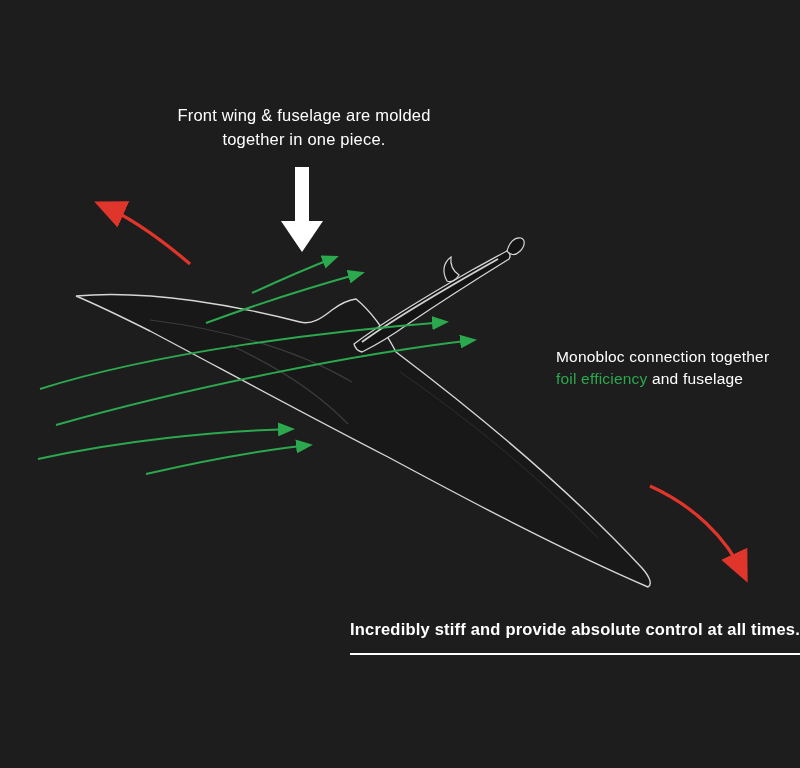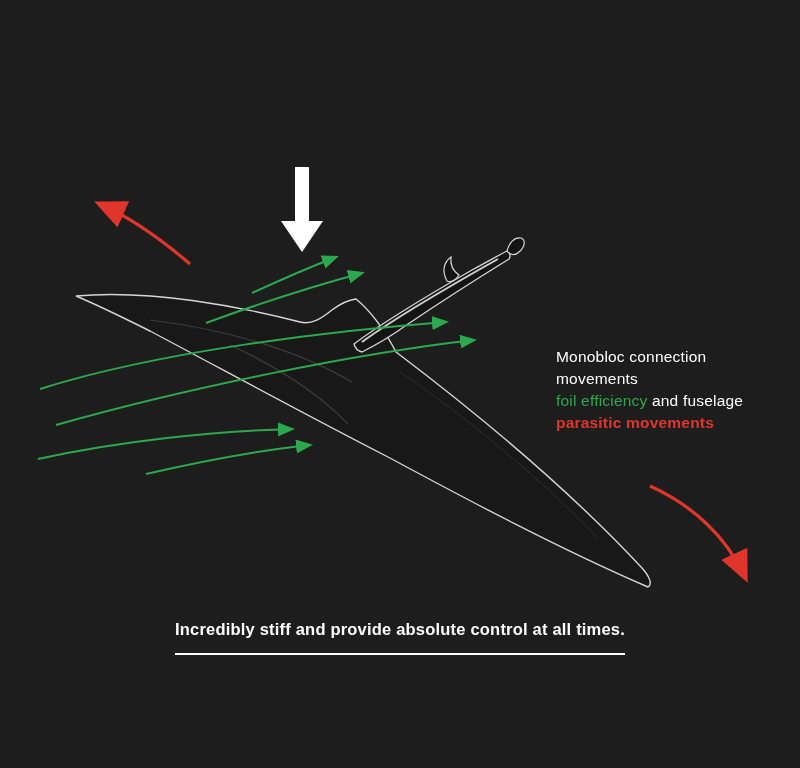--- a/index.html
+++ b/index.html
@@ -43,21 +43,21 @@
     line-height: 22px;
     letter-spacing: 0.2px;
   }
   .caption-side .green { color: #2ca84e; font-weight: normal; }
   .caption-side .red   { color: #e0352b; font-weight: bold; }
   .caption-bottom {
     position: absolute;
     left: 0;
     top: 620px;
     width: 800px;
-    text-align: center;
+    text-align: right;
   }
   .caption-bottom .underlined {
     display: inline-block;
     color: #ffffff;
     font-weight: bold;
     font-size: 16.5px;
     letter-spacing: 0.2px;
     padding-bottom: 14px;
     border-bottom: 2px solid #ffffff;
   }
@@ -117,24 +117,27 @@
       <path d="M 38 459 C 120 441, 215 431, 292 429" marker-end="url(#gh)" stroke="#2ca84e"></path>
       <path d="M 146 474 C 212 459, 262 450, 310 445" marker-end="url(#gh)" stroke="#2ca84e"></path>
     </g>
 
     <path d="M 190 264 C 162 240, 134 219, 100 204" fill="none" stroke="#e0352b" stroke-width="3.2" marker-end="url(#rh)"></path>
     <path d="M 650 486 C 692 505, 726 536, 745 577" fill="none" stroke="#e0352b" stroke-width="3.2" marker-end="url(#rh)"></path>
 
     <polygon points="295,167 309,167 309,221 323,221 302,252 281,221 295,221" fill="#ffffff"></polygon>
   </svg>
 
+  <div class="caption-top">
+    <div>Front wing &amp; fuselage are molded</div>
+    <div>together in one piece.</div>
+  </div>
 
   <div class="caption-side">
-    <div>Monobloc connection movements</div>
+    <div>Monobloc connection together</div>
     <div><span class="green">foil efficiency</span><span> and fuselage</span></div>
-    <div class="red">parasitic movements</div>
   </div>
 
   <div class="caption-bottom">
     <span class="underlined">Incredibly stiff and provide absolute control at all times.</span>
   </div>
 
 </div>
 
 </body></html>

